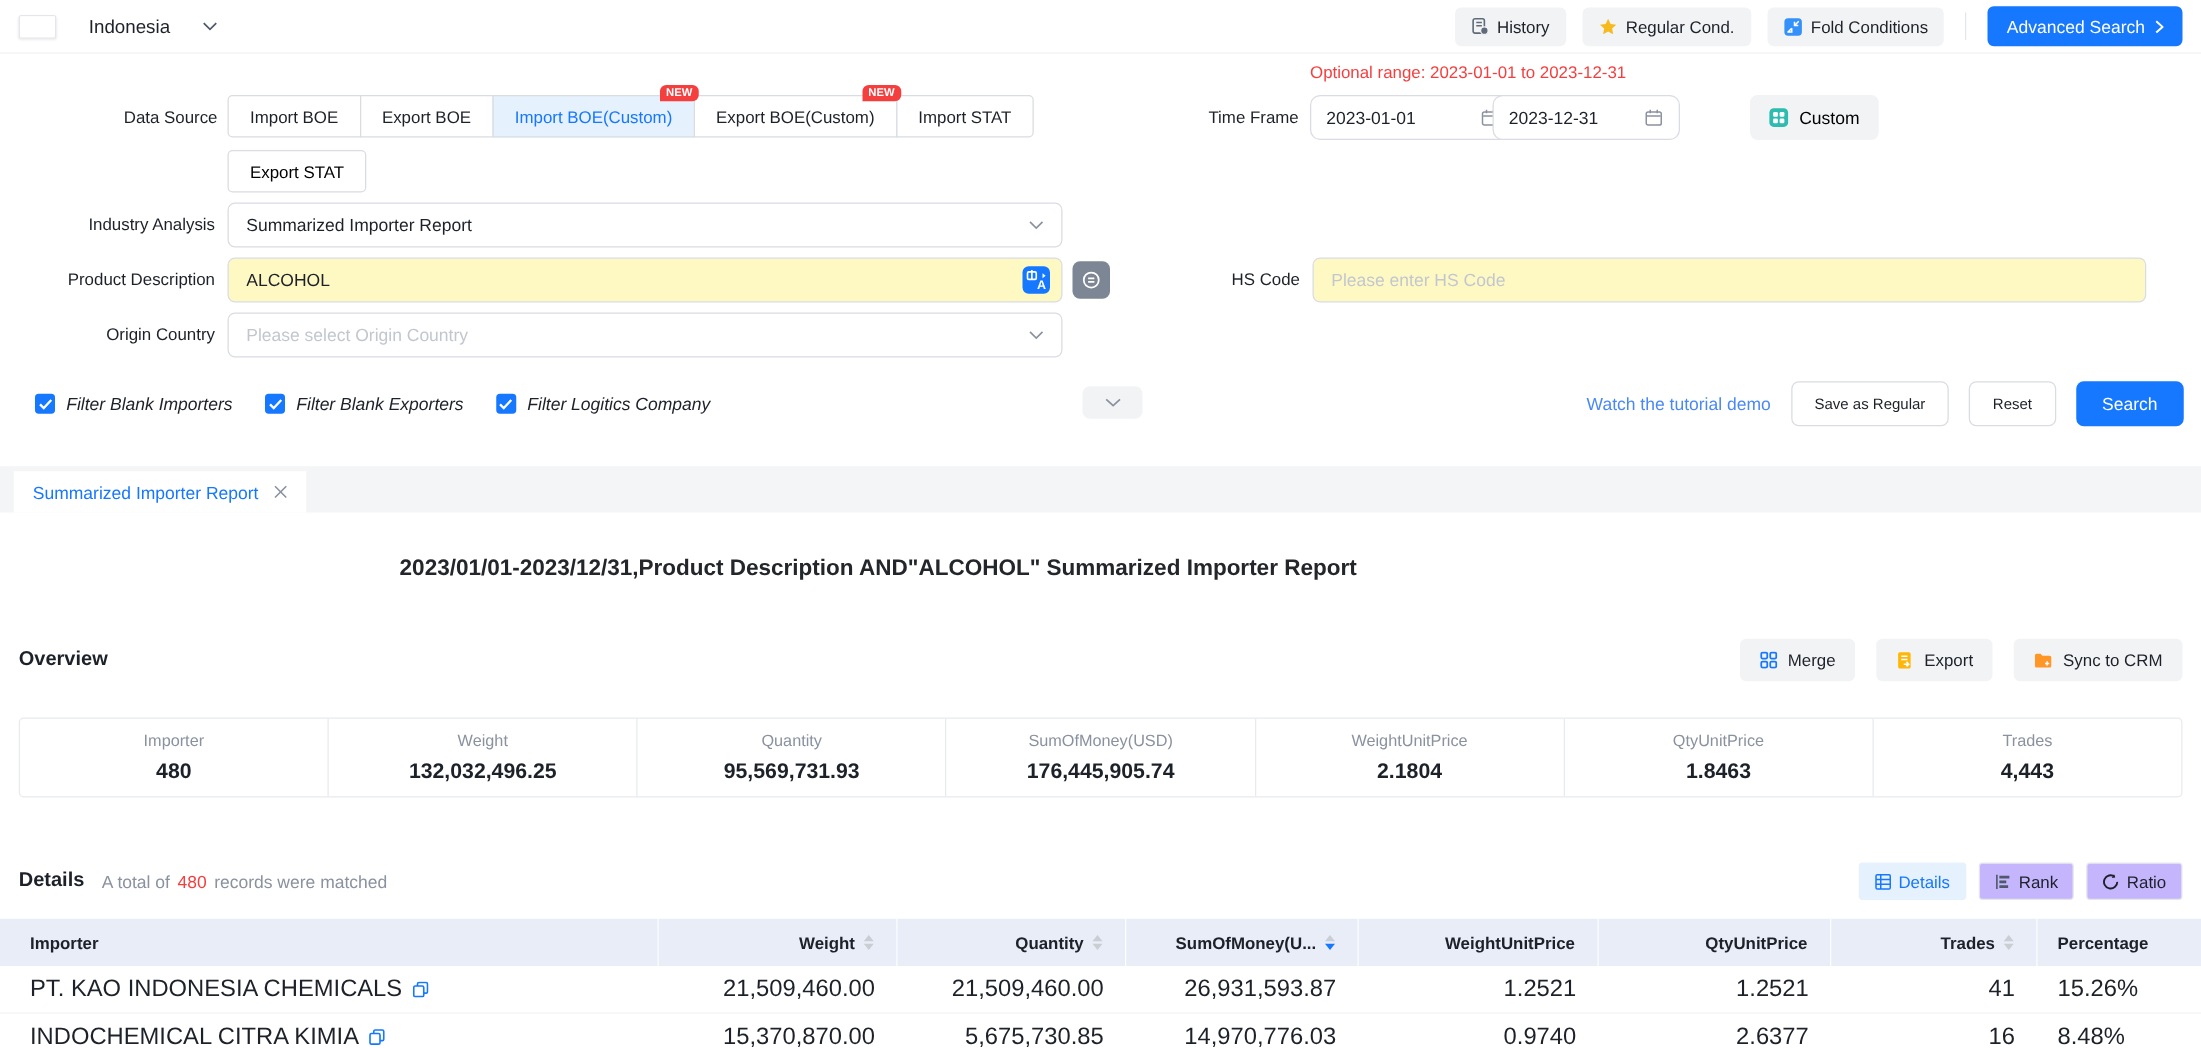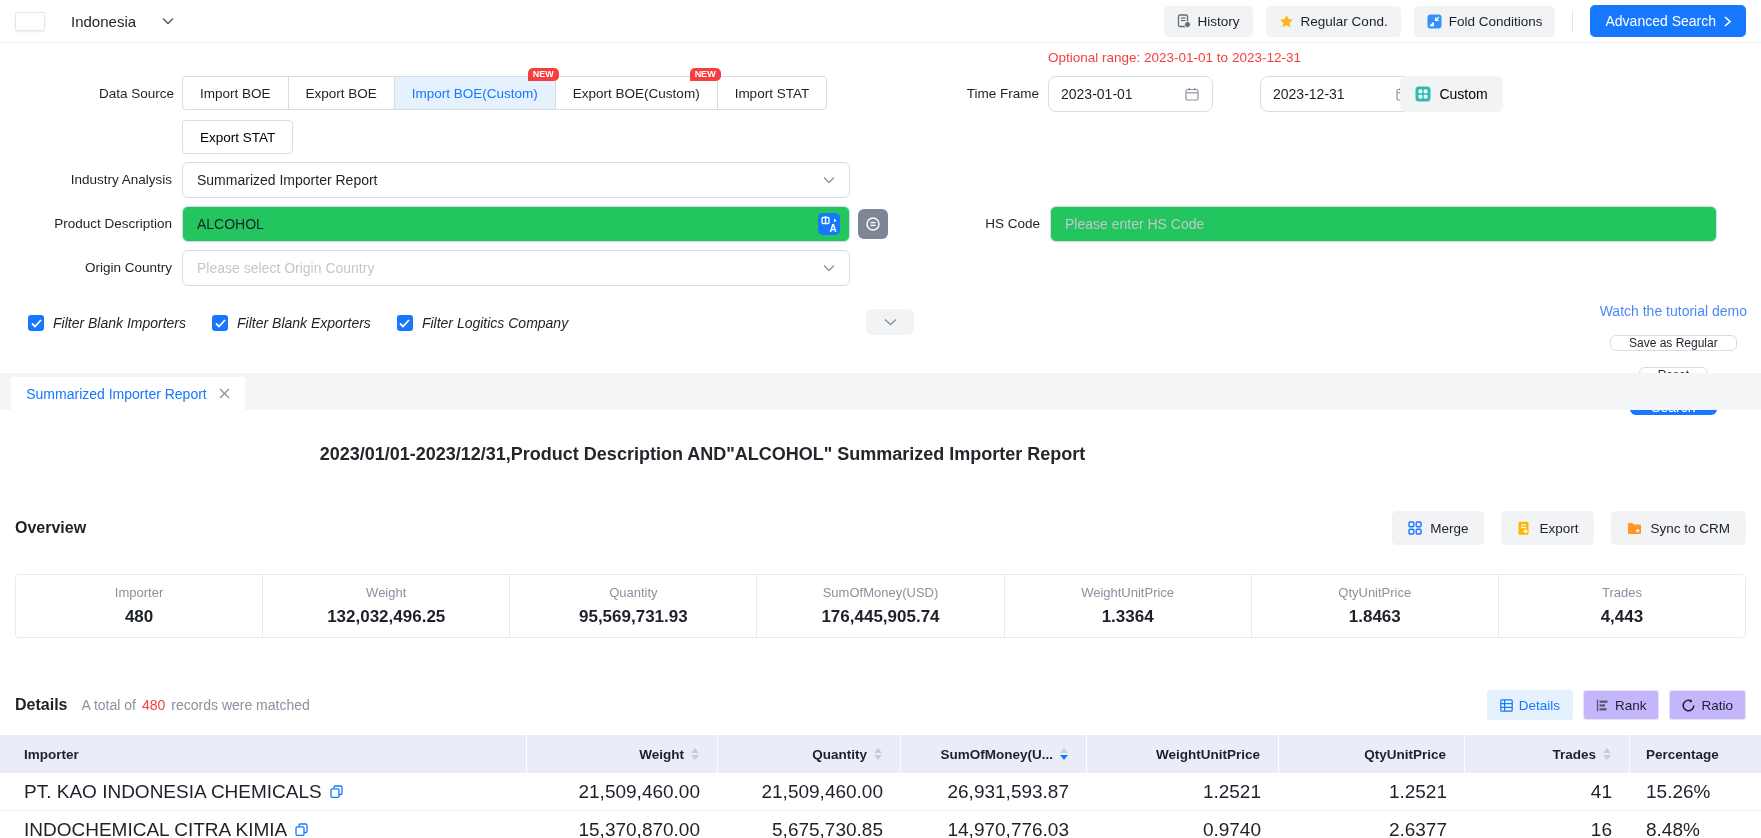--- a/index.html
+++ b/index.html
@@ -43,35 +43,35 @@
   .date-box { position:absolute; top:33px; height:36px; border:1px solid #d9dce3; border-radius:8px;
     display:flex; align-items:center; justify-content:space-between; padding:0 12px; font-size:14px; cursor:pointer; background:#fff; }
   .custom-btn { position:absolute; left:1400px; top:33px; height:36px; width:103px; background:#f2f3f5;
     border:none; border-radius:6px; display:flex; align-items:center; justify-content:center; gap:8px;
     font-size:14px; cursor:pointer; }
 
   .select-box { position:absolute; left:182px; width:668px; height:36px; border:1px solid #d9dce3; border-radius:6px;
     display:flex; align-items:center; justify-content:space-between; padding:0 14px; font-size:14px; background:#fff; cursor:pointer; }
   .placeholder { color:#c2c7cf; }
 
-  .input-wrap { position:absolute; height:36px; border:1px solid #d9dce3; border-radius:6px; background:#22c55e;
+  .input-wrap { position:absolute; height:36px; border:1px solid #d9dce3; border-radius:6px; background:#fef9c3;
     display:flex; align-items:center; padding:0 8px 0 14px; }
   .input-wrap input { border:none; outline:none; flex:1; font-size:14px; font-family:"Liberation Sans",sans-serif; color:#1d2129; background:transparent; }
   .input-wrap input::placeholder { color:#c2c7cf; }
   .icon-btn { position:absolute; width:30px; height:30px; border:none; border-radius:6px; background:#7d8694;
     display:flex; align-items:center; justify-content:center; cursor:pointer; }
 
   .filters-row { position:absolute; left:0; top:260px; width:1761px; height:40px; display:flex; align-items:center; }
   .checks { display:flex; align-items:center; gap:26px; padding-left:28px;font-style:italic; }
   .check-item { display:flex; align-items:center; gap:9px; cursor:pointer; }
   .checkbox { width:16px; height:16px; background:#1677ff; border-radius:3px; display:flex; align-items:center; justify-content:center; }
   .check-label { font-size:14px; color:#1d2129; }
   .expand-pill { position:absolute; left:866px; top:266px; width:48px; height:26px; background:#f2f3f5; border:none;
     border-radius:6px; display:flex; align-items:center; justify-content:center; cursor:pointer; }
-  .filters-right { position:absolute; right:14px; top:260px; height:40px; display:flex; align-items:center; gap:16px;flex-direction:column; }
+  .filters-right { position:absolute; right:14px; top:260px; height:40px; display:flex; align-items:center; gap:16px; }
   .link { color:#4a89f5; font-size:14px; cursor:pointer; text-decoration:none; }
   .btn-outline { height:36px; padding:0 18px; background:#fff; border:1px solid #d9dce3; border-radius:6px;
     font-size:12px; color:#1d2129; cursor:pointer; }
   .btn-search { height:36px; padding:0 21px; background:#1677ff; border:none; border-radius:6px;
     font-size:14px; color:#fff; cursor:pointer; }
 
   
   .tabstrip { position:absolute; left:0; top:373px; width:1761px; height:37px; background:#f4f5f7; }
   .tab-active { position:absolute; left:11px; top:4px; width:234px; height:33px; background:#fff;
     display:flex; align-items:center; justify-content:center; gap:12px; cursor:pointer; }
@@ -204,21 +204,21 @@
       <span>2023-01-01</span>
       <span>
         <svg width="16" height="16" viewBox="0 0 16 16">
             <rect x="2" y="3.5" width="12" height="10.5" rx="1.5" fill="none" stroke="#8a919f" stroke-width="1.2"></rect>
             <line x1="2.5" y1="6.8" x2="13.5" y2="6.8" stroke="#8a919f" stroke-width="1.2"></line>
             <line x1="5.2" y1="1.8" x2="5.2" y2="4.5" stroke="#8a919f" stroke-width="1.2"></line>
             <line x1="10.8" y1="1.8" x2="10.8" y2="4.5" stroke="#8a919f" stroke-width="1.2"></line>
           </svg>
       </span>
     </div>
-    <div class="date-box" style="left:1260px; width:164px;">
+    <div class="date-box" style="left:1194px; width:150px;">
       <span>2023-12-31</span>
       <span>
         <svg width="16" height="16" viewBox="0 0 16 16">
             <rect x="2" y="3.5" width="12" height="10.5" rx="1.5" fill="none" stroke="#8a919f" stroke-width="1.2"></rect>
             <line x1="2.5" y1="6.8" x2="13.5" y2="6.8" stroke="#8a919f" stroke-width="1.2"></line>
             <line x1="5.2" y1="1.8" x2="5.2" y2="4.5" stroke="#8a919f" stroke-width="1.2"></line>
             <line x1="10.8" y1="1.8" x2="10.8" y2="4.5" stroke="#8a919f" stroke-width="1.2"></line>
           </svg>
       </span>
     </div>
@@ -389,21 +389,21 @@
     <div class="stat">
       <span class="stat-label">Quantity</span>
       <span class="stat-value">95,569,731.93</span>
     </div>
     <div class="stat">
       <span class="stat-label">SumOfMoney(USD)</span>
       <span class="stat-value">176,445,905.74</span>
     </div>
     <div class="stat">
       <span class="stat-label">WeightUnitPrice</span>
-      <span class="stat-value">1.3364</span>
+      <span class="stat-value">2.1804</span>
     </div>
     <div class="stat">
       <span class="stat-label">QtyUnitPrice</span>
       <span class="stat-value">1.8463</span>
     </div>
     <div class="stat">
       <span class="stat-label">Trades</span>
       <span class="stat-value">4,443</span>
     </div>
   </div>

